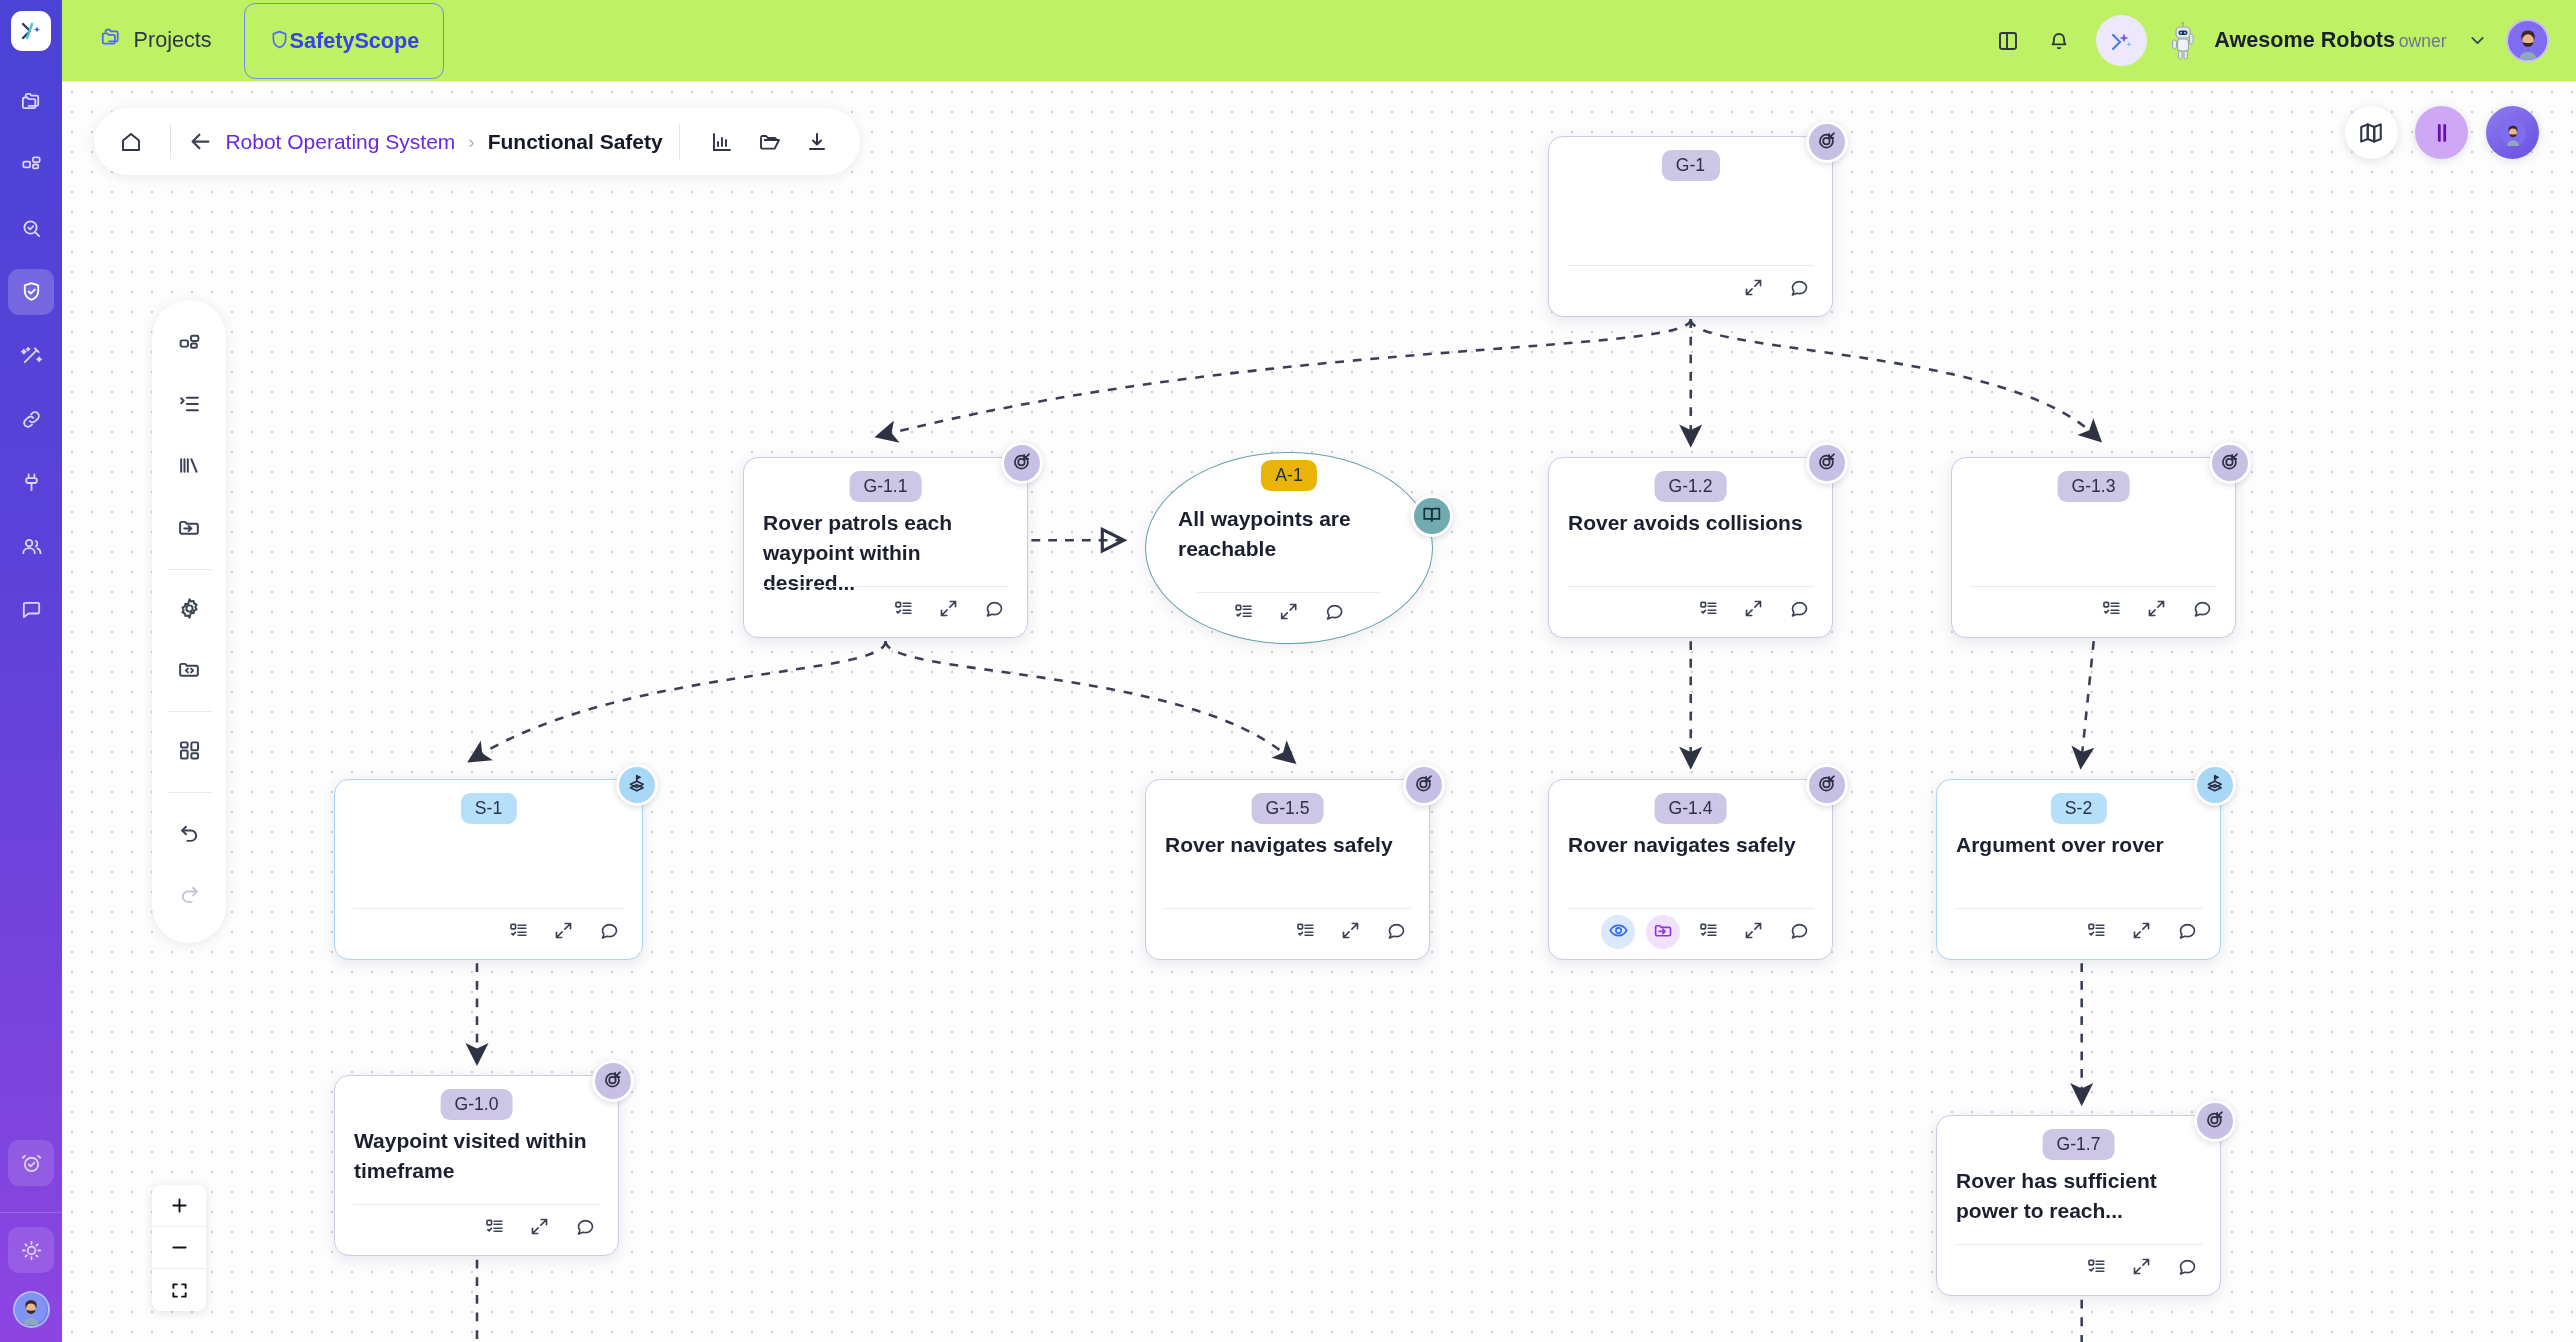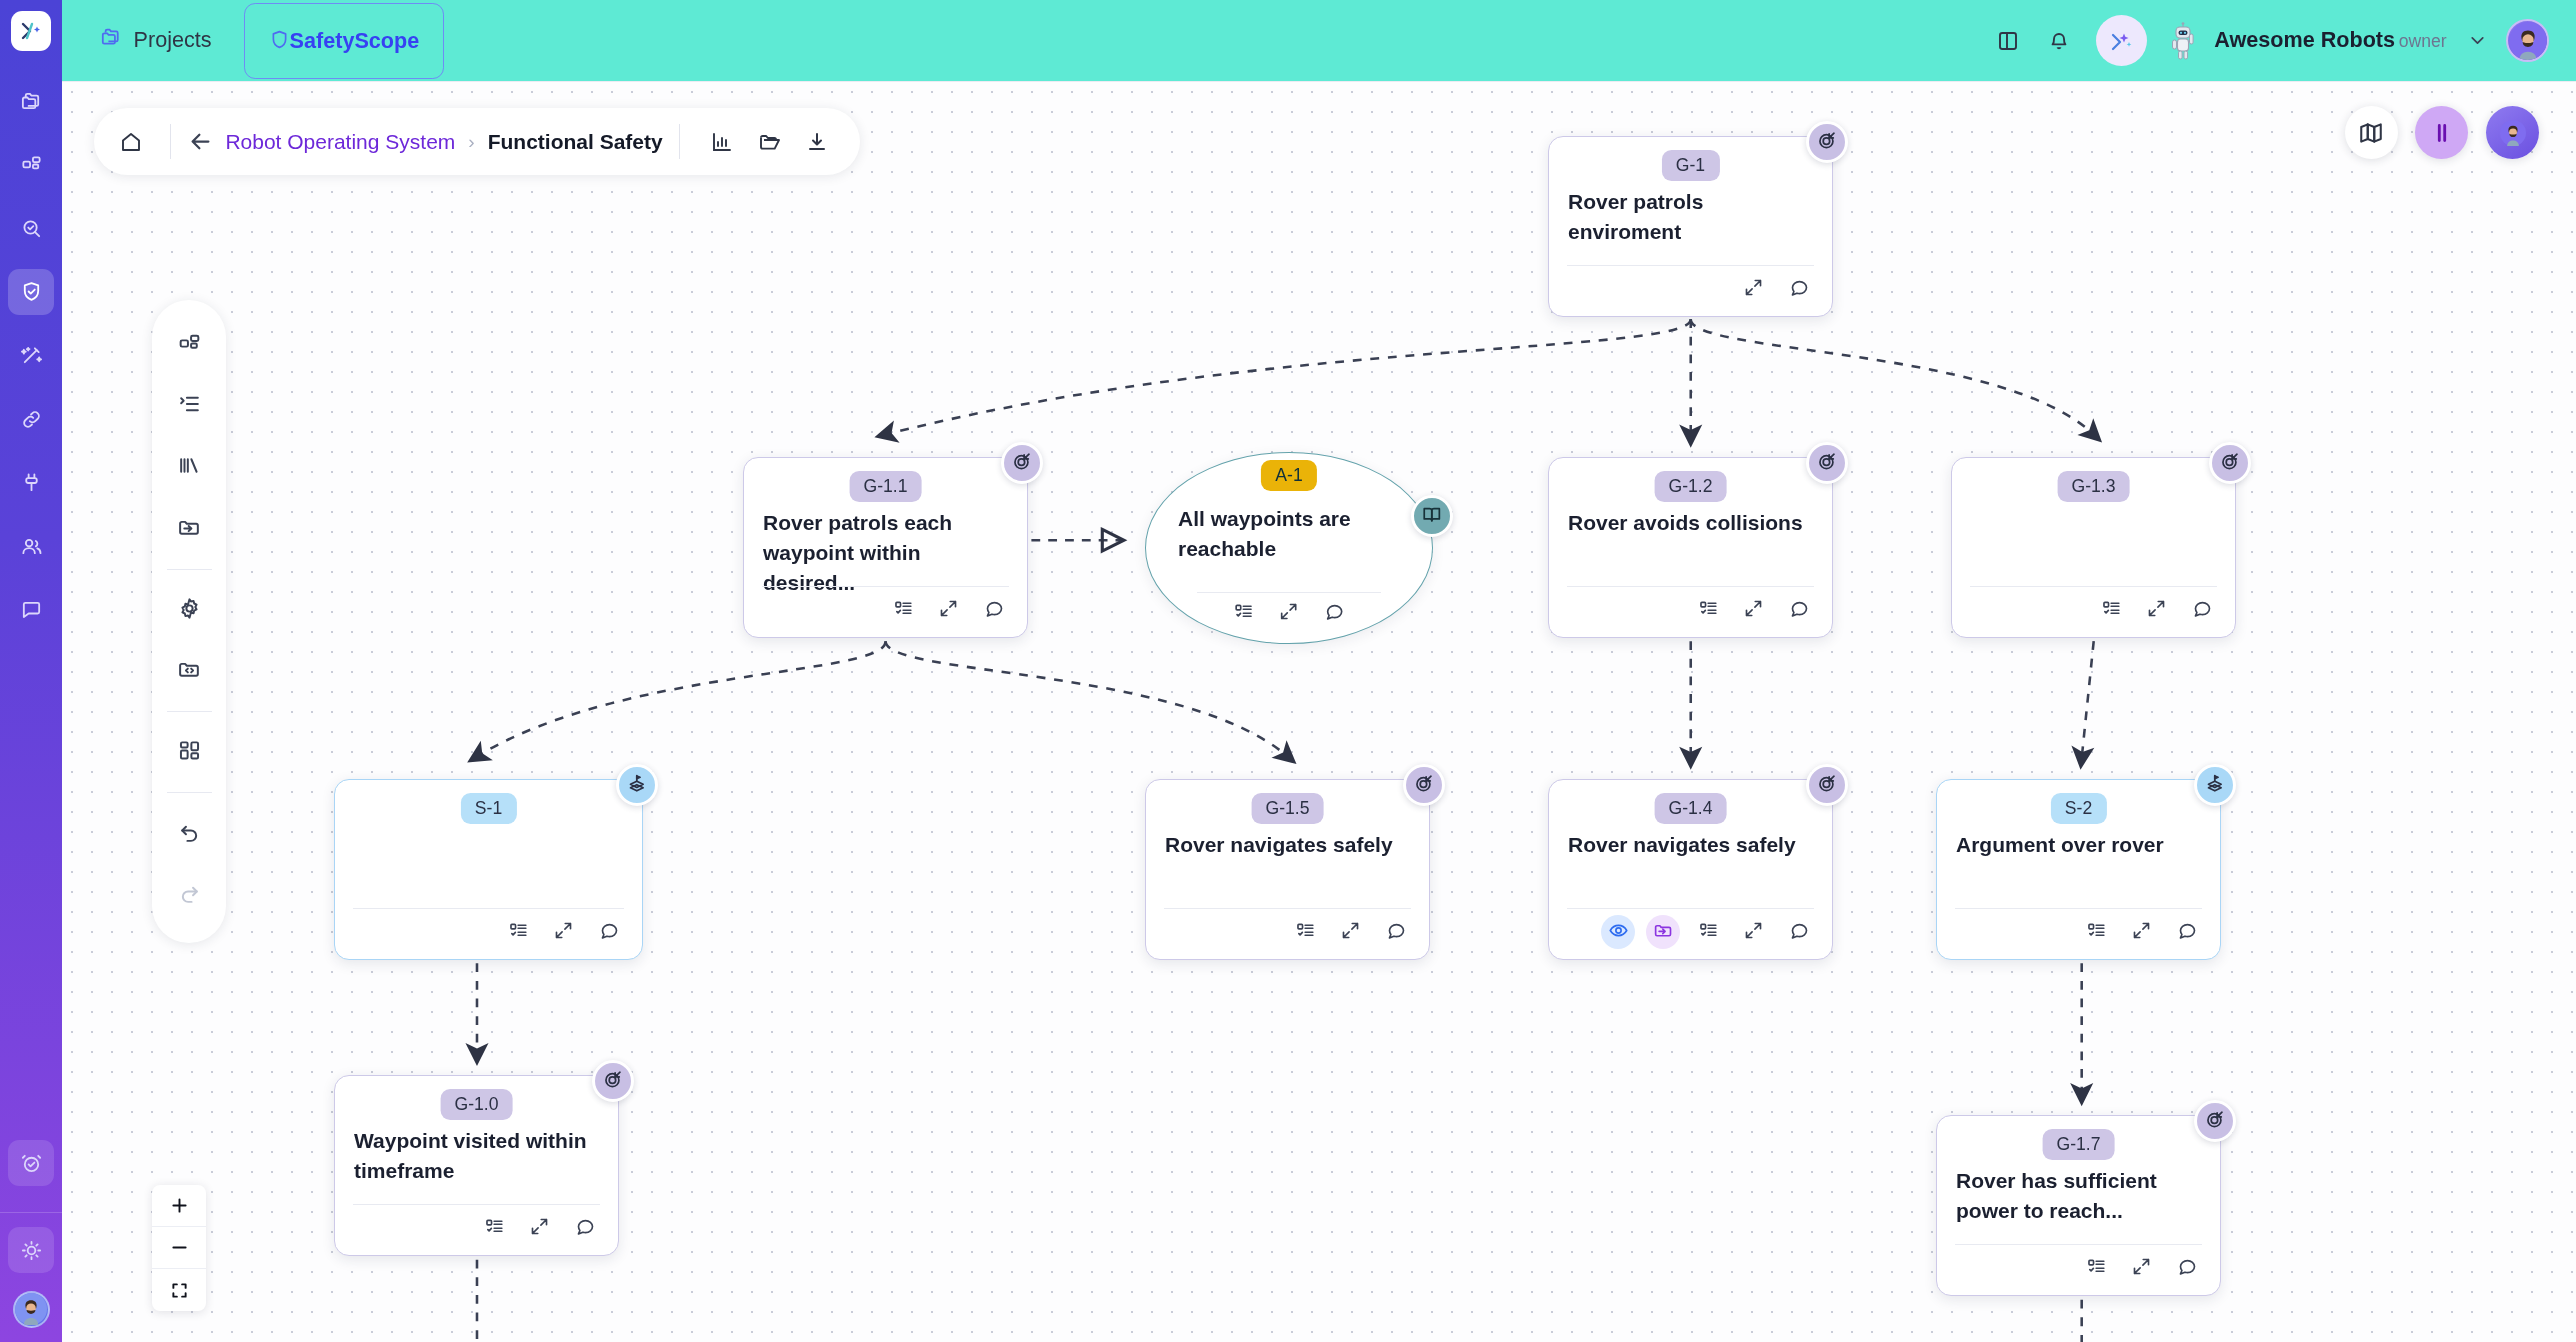--- a/index.html
+++ b/index.html
@@ -35,21 +35,21 @@
     width: 37px; height: 37px; border-radius: 50%;
     background: linear-gradient(145deg,#7f8ff4,#5c6fe8);
     border: 2.4px solid rgba(255,255,255,.45);
     display:flex;align-items:center;justify-content:center;
     margin-bottom: 14.4px; cursor:pointer; overflow:hidden;
   }
 
   
   .topbar {
     position: absolute; left: 62px; top: 0; width: 2514px; height: 82px;
-    background: #5eead4; display: flex; align-items: center;
+    background: #bef264; display: flex; align-items: center;
     border-bottom: 0.8px solid #ececf3; z-index: 30;
   }
   .tb-projects {
     display:flex; align-items:center; gap:11.2px; margin-left: 38px;
     color:#2f3545; font-size: 21.6px; cursor:pointer;
   }
   .tb-projects svg { width: 22.4px; height: 22.4px; color:#4f6bf0; }
   .tb-tab {
     margin-left: 32px; display:flex; align-items:center; 
     border: 1.6px solid #6e8cf5; border-radius: 11.2px;
@@ -569,21 +569,20 @@
       <div class="zc">
         <svg viewBox="0 0 24 24" fill="none" stroke="currentColor" stroke-width="2.2" stroke-linecap="round" stroke-linejoin="round">
           <path d="M5 9V5h4M15 5h4v4M19 15v4h-4M9 19H5v-4"></path>
         </svg>
       </div>
     </div>
 
     <div id="nodes">
         <div class="node" style="left: 1486px; top: 54px; width: 285px; height: 181px;">
           <div class="chip">G-1</div>
-          <div class="title">Rover patrols enviroment</div>
           <div class="hr"></div>
           <div class="acts">
             <div class="act">
               <span><svg viewBox="0 0 24 24" fill="none" stroke="currentColor" stroke-width="1.9" stroke-linecap="round" stroke-linejoin="round">
                   <path d="M20 4h-6M20 4v6M20 4l-6.4 6.4"></path>
                   <path d="M4 20h6M4 20v-6M4 20l6.4-6.4"></path>
                 </svg></span>
             </div>
             <div class="act">
               <span><svg viewBox="0 0 24 24" fill="none" stroke="currentColor" stroke-width="1.9" stroke-linecap="round" stroke-linejoin="round">

